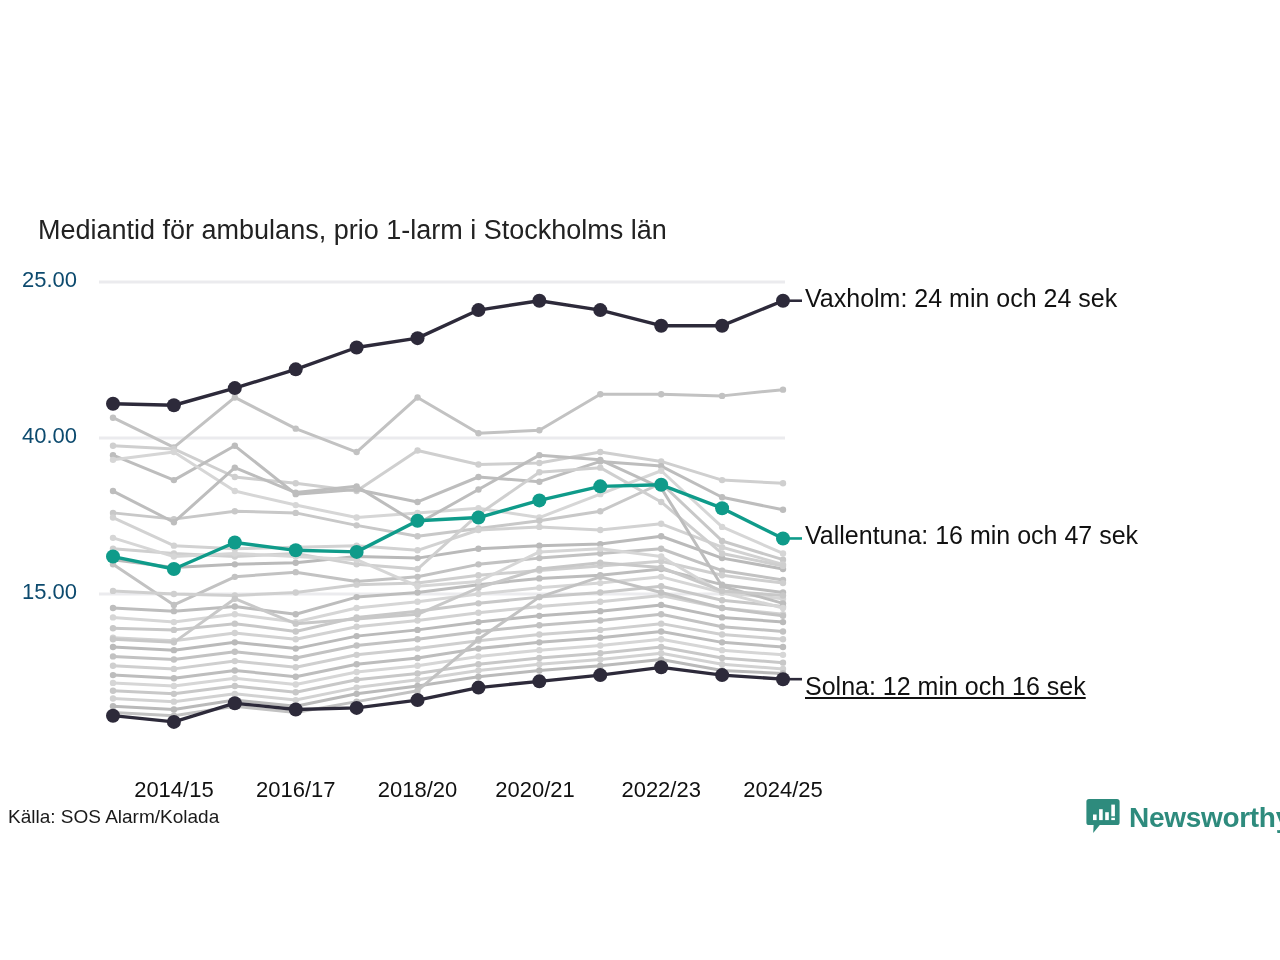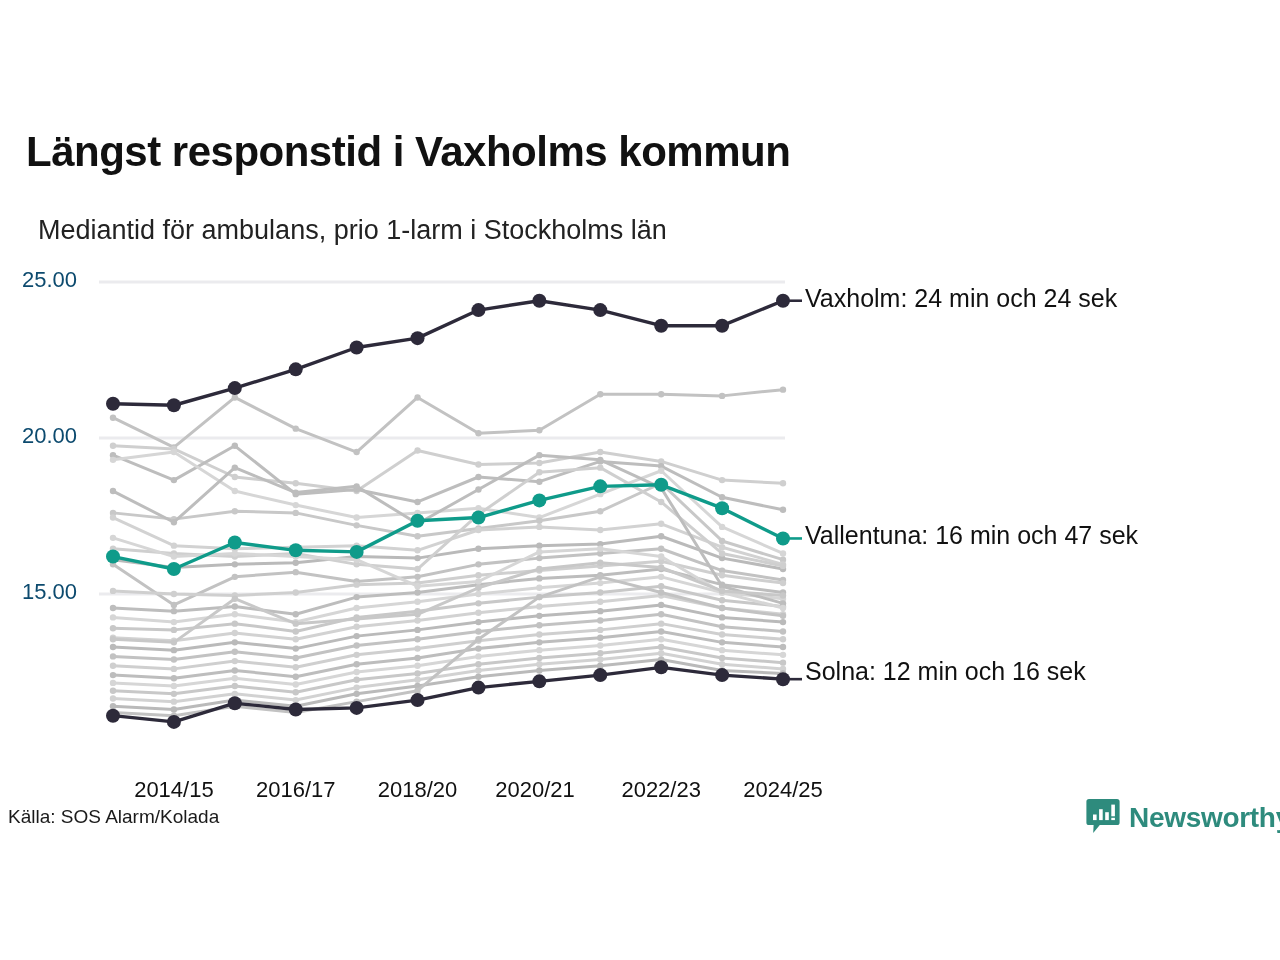--- a/index.html
+++ b/index.html
@@ -54,21 +54,20 @@
   .logo-text{
     font-size:28px;font-weight:bold;color:#2e8b7d;
     letter-spacing:-0.3px;white-space:nowrap;
   }
 </style>
 </head>
 <body>
 
 <div id="chart-root">
 
-  <div class="title">Längst responstid i Vaxholms kommun</div>
   <div class="subtitle">Mediantid för ambulans, prio 1-larm i Stockholms län</div>
 
   <svg class="plot-svg" id="plot" width="1280" height="960">
       <g>
         <line x1="99" x2="785" y1="282" y2="282" stroke="#ebebee" stroke-width="3"></line>
         <line x1="99" x2="785" y1="438" y2="438" stroke="#ebebee" stroke-width="3"></line>
         <line x1="99" x2="785" y1="594" y2="594" stroke="#ebebee" stroke-width="3"></line>
       </g>
       <g>
         <polyline points="113,417.72 173.9090909090909,447.36 234.8181818181818,397.43999999999994 295.72727272727275,428.64 356.6363636363636,452.03999999999996 417.5454545454545,397.43999999999994 478.45454545454544,433.32000000000005 539.3636363636364,430.2 600.2727272727273,394.32000000000005 661.1818181818181,394.32000000000005 722.090909090909,395.87999999999994 783,389.64" fill="none" stroke="#c2c2c2" stroke-width="3" stroke-linecap="round" stroke-linejoin="round"></polyline>
@@ -451,35 +450,35 @@
         <circle cx="600.2727272727273" cy="675.12" r="7" fill="#2d2a3a"></circle>
         <circle cx="661.1818181818181" cy="667.3199999999999" r="7" fill="#2d2a3a"></circle>
         <circle cx="722.090909090909" cy="675.12" r="7" fill="#2d2a3a"></circle>
         <circle cx="783" cy="679.1759999999999" r="7" fill="#2d2a3a"></circle>
         <line x1="789" x2="802" y1="679.1759999999999" y2="679.1759999999999" stroke="#2d2a3a" stroke-width="2.6"></line>
       </g>
     </svg>
 
   <div id="ytick-layer">
       <div class="ytick" style="left: 22px; top: 267px;">25.00</div>
-      <div class="ytick" style="left: 22px; top: 423px;">20.00</div>
+      <div class="ytick" style="left: 22px; top: 423px;">40.00</div>
       <div class="ytick" style="left: 22px; top: 579px;">15.00</div>
     </div>
   <div id="xtick-layer">
       <div class="xtick" style="left: 173.909px;">2014/15</div>
       <div class="xtick" style="left: 295.727px;">2016/17</div>
       <div class="xtick" style="left: 417.545px;">2018/20</div>
       <div class="xtick" style="left: 535px;">2020/21</div>
       <div class="xtick" style="left: 661.182px;">2022/23</div>
       <div class="xtick" style="left: 783px;">2024/25</div>
     </div>
   <div id="label-layer">
       <div class="series-label" style="left: 805px; top: 283.72px;">Vaxholm: 24 min och 24 sek</div>
       <div class="series-label" style="left: 805px; top: 521.464px;">Vallentuna: 16 min och 47 sek</div>
-      <div class="series-label" style="left: 805px; top: 657px;">Solna: 12 min och 16 sek</div>
+      <div class="series-label" style="left: 805px; top: 672px; text-decoration: underline;">Solna: 12 min och 16 sek</div>
     </div>
 
   <div class="source">Källa: SOS Alarm/Kolada</div>
 
   <div class="logo-wrap">
     <span>
       <svg width="34" height="36" viewBox="0 0 34 36">
         <path d="M3 1 H31 A2.6 2.6 0 0 1 33.6 3.6 V24.5 A2.6 2.6 0 0 1 31 27.1 H13.8 L7.2 35 L7.6 27.1 H3 A2.6 2.6 0 0 1 0.4 24.5 V3.6 A2.6 2.6 0 0 1 3 1 Z" fill="#2e8b7d"></path>
         <rect x="7" y="16.5" width="3.6" height="5.6" fill="#ffffff"></rect>
         <rect x="13.1" y="11.2" width="3.6" height="10.9" fill="#ffffff"></rect>

